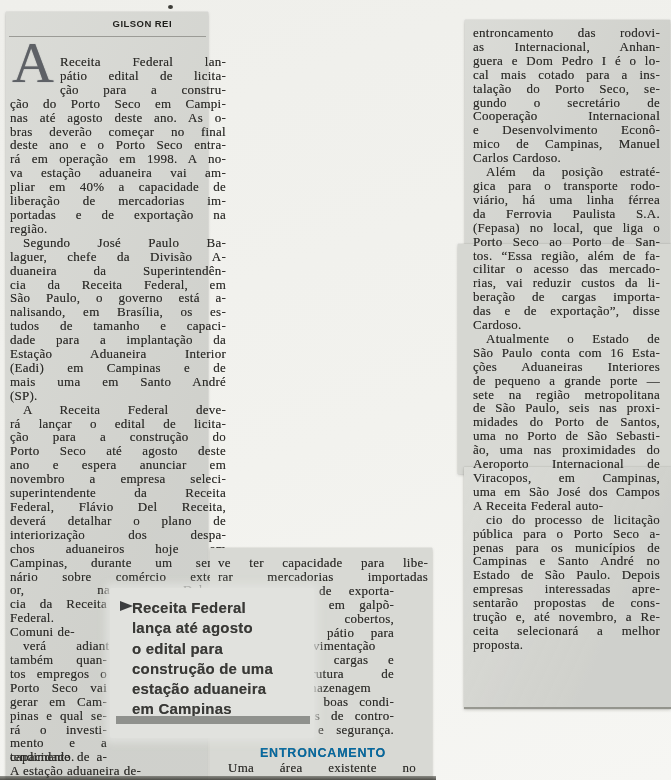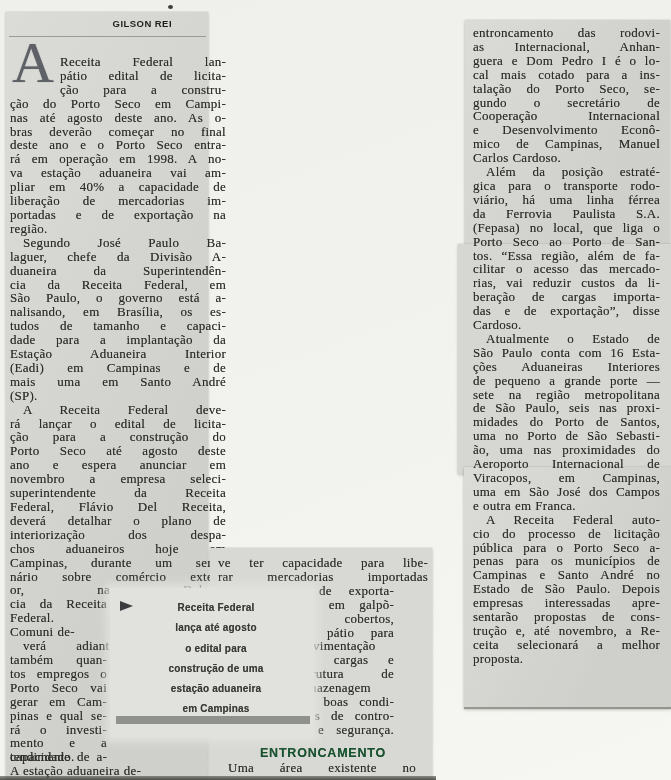--- a/index.html
+++ b/index.html
@@ -44,28 +44,28 @@
       text-align-last:left;}
   
   .mlines .ln:nth-child(n+3):nth-child(-n+13){margin-left:78px;width:98px;}
 
   .dropcap{position:absolute;left:6px;top:24px;width:46px;height:54px;
            font:58px/54px "Liberation Serif","DejaVu Serif",serif;color:#5e6166;
            text-shadow:0 0 1px rgba(94,97,102,.6);}
 
   .sechead{margin-top:9px;height:15px;line-height:15px;text-align:center;
            font-family:"Liberation Sans","DejaVu Sans",sans-serif;font-weight:bold;
-           font-size:12.5px;letter-spacing:.8px;color:#14532d;
+           font-size:12.5px;letter-spacing:.8px;color:#0369a1;
            text-shadow:0 0 .4px rgba(35,35,31,.5);}
   .cont{padding-left:10px;padding-right:12px;}
 
   .qlines{position:absolute;left:22px;top:10px;width:168px;}
-  .qln{height:20.3px;line-height:20.3px;text-align:center;
+  .qln{height:20.3px;line-height:20.3px;
        font-family:"Liberation Sans","DejaVu Sans",sans-serif;font-weight:bold;
-       font-size:10px;letter-spacing:.2px;color:#393936;
+       font-size:15px;letter-spacing:.2px;color:#393936;
        text-shadow:0 0 .5px rgba(57,57,54,.55);}
   .tri{position:absolute;left:10px;top:13px;width:0;height:0;
        border-top:5.5px solid transparent;border-bottom:5.5px solid transparent;
        border-left:13px solid #3a3c3e;}
   .qbar{position:absolute;left:6px;top:128px;width:194px;height:8px;background:#8f918d;}
 
   .speck{position:absolute;left:168px;top:5px;width:5px;height:4px;
          background:#3c3c38;border-radius:50%;}
   .bottom-edge{position:absolute;left:0;top:776px;width:436px;height:4px;
          background:linear-gradient(180deg,rgba(70,70,63,.55),rgba(55,55,49,.85));}
@@ -191,21 +191,20 @@
       <div class="ln">ções Aduaneiras Interiores</div>
       <div class="ln">de pequeno a grande porte —</div>
       <div class="ln">sete na região metropolitana</div>
       <div class="ln">de São Paulo, seis nas proxi-</div>
       <div class="ln">midades do Porto de Santos,</div>
       <div class="ln">uma no Porto de São Sebasti-</div>
       <div class="ln">ão, uma nas proximidades do</div>
       <div class="ln">Aeroporto Internacional de</div>
       <div class="ln">Viracopos, em Campinas,</div>
       <div class="ln">uma em São José dos Campos</div>
-      <div class="ln">e outra em Franca.</div>
       <div class="ln">A Receita Federal auto-</div>
       <div class="ln">cio do processo de licitação</div>
       <div class="ln">pública para o Porto Seco a-</div>
       <div class="ln">penas para os municípios de</div>
       <div class="ln">Campinas e Santo André no</div>
       <div class="ln">Estado de São Paulo. Depois</div>
       <div class="ln">empresas interessadas apre-</div>
       <div class="ln">sentarão propostas de cons-</div>
       <div class="ln">trução e, até novembro, a Re-</div>
       <div class="ln">ceita selecionará a melhor</div>

